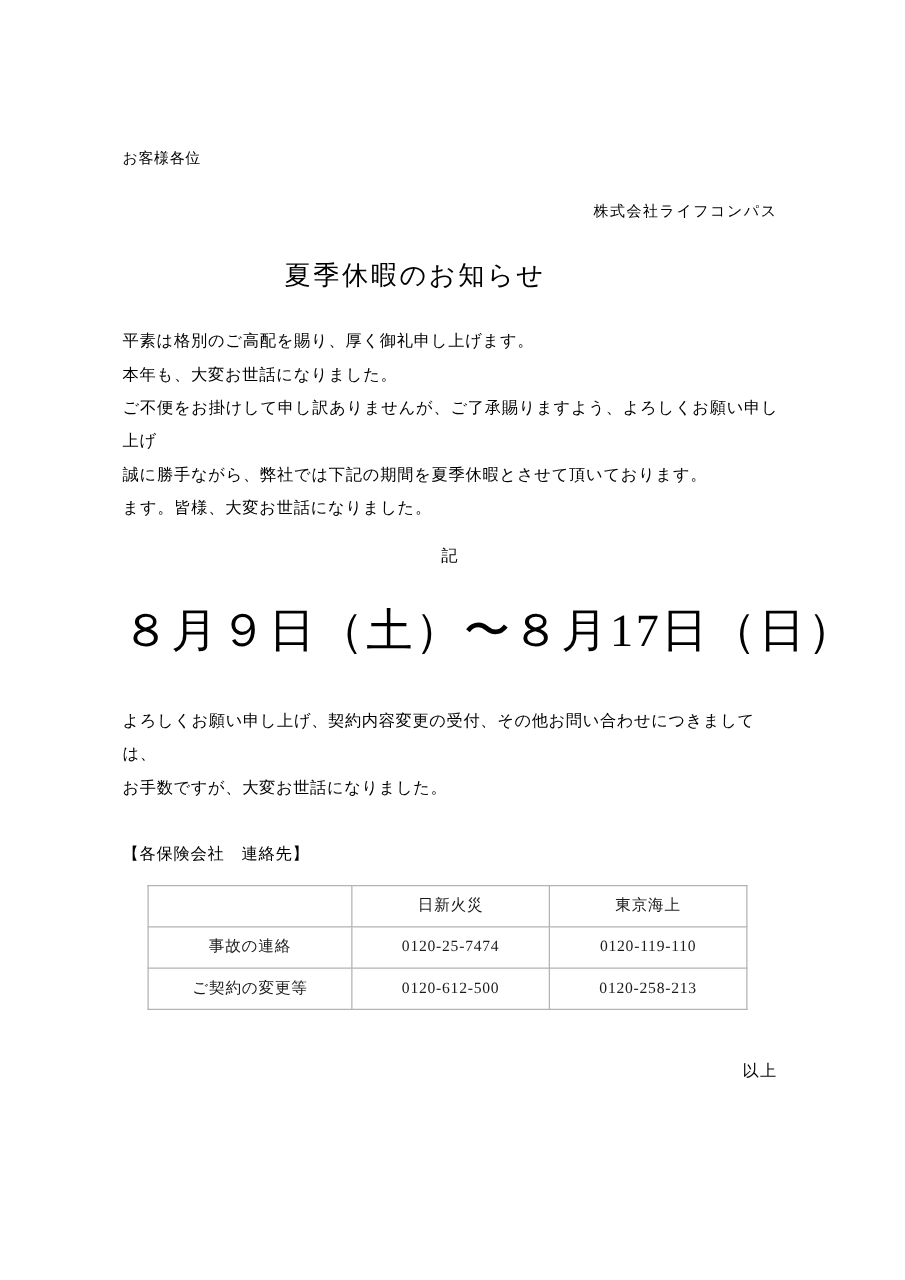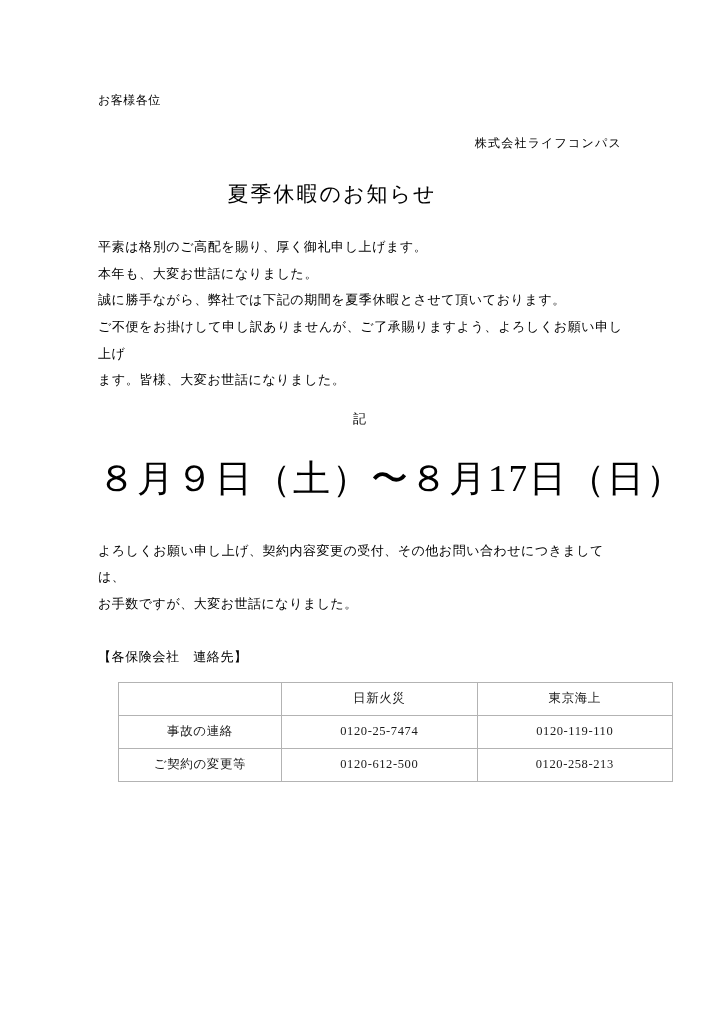--- a/index.html
+++ b/index.html
@@ -15,21 +15,21 @@
     overflow: hidden;
   }
   .page {
     position: relative;
     width: 724px;
     height: 1024px;
     box-sizing: border-box;
     padding: 0 98px;
   }
   .addressee {
-    margin-top: 92px;
+    margin-top: 118px;
     font-size: 12px;
     letter-spacing: 0.5px;
   }
   .company-line {
     margin-top: 26px;
     text-align: right;
     font-size: 12px;
     letter-spacing: 1.2px;
     padding-right: 4px;
   }
@@ -79,21 +79,21 @@
   }
   .contacts-label {
     margin-top: 30px;
     font-size: 13px;
     letter-spacing: 0.6px;
   }
   table.contacts {
     margin-top: 16px;
     margin-left: 20px;
     border-collapse: collapse;
-    width: 555px;
+    width: 480px;
     font-size: 12.5px;
   }
   table.contacts td {
     border: 1px solid #b3b3b3;
     height: 30px;
     text-align: center;
     vertical-align: middle;
     letter-spacing: 0.6px;
     color: #1a1a1a;
   }
@@ -119,22 +119,22 @@
 
   <div class="addressee">お客様各位</div>
 
   <div class="company-line">株式会社ライフコンパス</div>
 
   <div class="doc-title">夏季休暇のお知らせ</div>
 
   <div class="body-block">
     <p>平素は格別のご高配を賜り、厚く御礼申し上げます。</p>
     <p>本年も、大変お世話になりました。</p>
+    <p>ご不便をお掛けして申し訳ありませんが、ご了承賜りますよう、よろしくお願い申し上げ</p>
     <p>誠に勝手ながら、弊社では下記の期間を夏季休暇とさせて頂いております。</p>
-    <p>ご不便をお掛けして申し訳ありませんが、ご了承賜りますよう、よろしくお願い申し上げ</p>
     <p>ます。皆様、大変お世話になりました。</p>
   </div>
 
   <div class="ki-mark">記</div>
 
 
   <div class="period">８月９日（土）〜８月17日（日）</div>
 
   <div class="note-block">
     <p>よろしくお願い申し上げ、契約内容変更の受付、その他お問い合わせにつきましては、</p>
@@ -156,14 +156,15 @@
         <td>0120-119-110</td>
       </tr>
       <tr>
         <td class="col-head">ご契約の変更等</td>
         <td>0120-612-500</td>
         <td>0120-258-213</td>
       </tr>
     </tbody>
   </table>
 
+  <div class="closing">以上</div>
 
 </div>
 
 </body></html>

